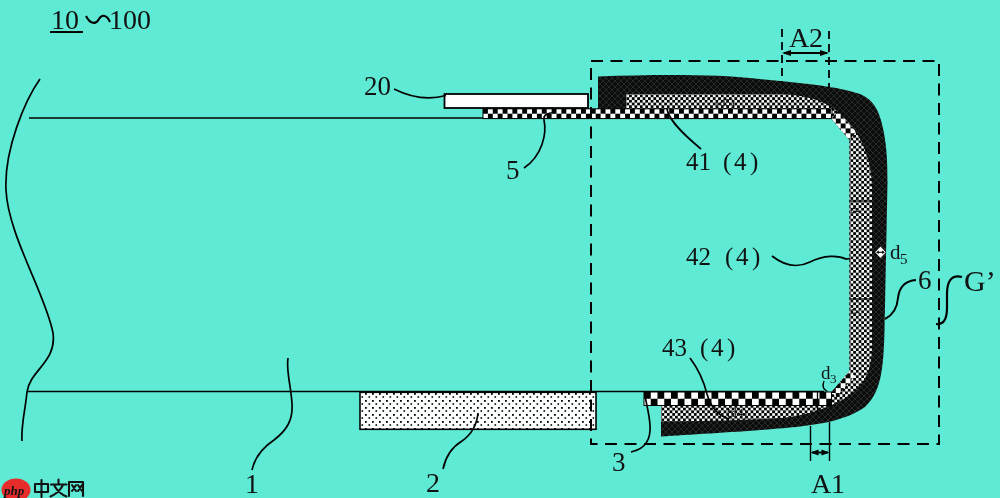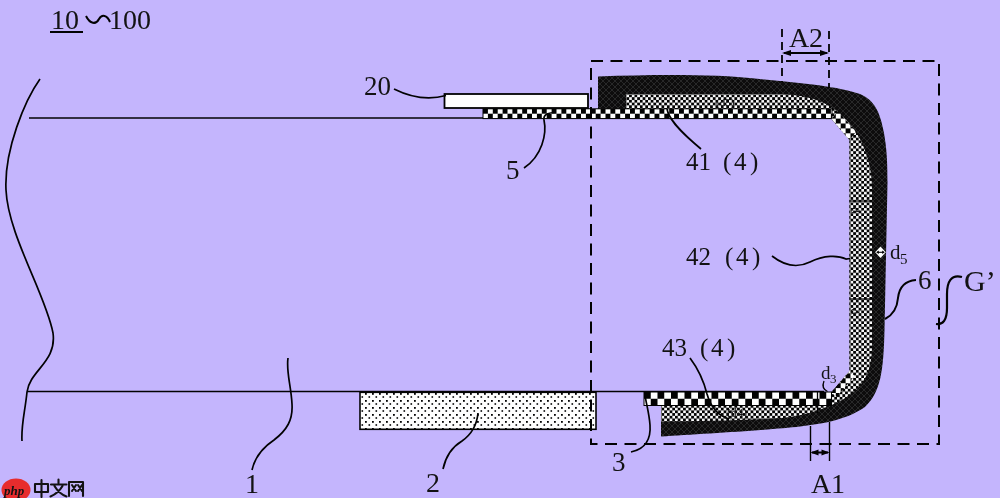--- a/index.html
+++ b/index.html
@@ -1,16 +1,16 @@
 <!DOCTYPE html>
 <html><head>
 <meta charset="utf-8">
 <style>
 html,body{margin:0;padding:0;background:#fff;}
-#page{position:relative;width:1000px;height:498px;background:#c4b5fd;overflow:hidden;transform:translateZ(0);}
+#page{position:relative;width:1000px;height:498px;background:#5eead4;overflow:hidden;transform:translateZ(0);}
 svg{position:absolute;left:0;top:0;opacity:0.99;}
 text{font-family:"Liberation Serif", serif;fill:#111;opacity:0.999;}
 </style>
 </head>
 <body>
 <div id="page">
 <svg width="1000" height="498" viewBox="0 0 1000 498">
 <defs>
 <pattern id="pc3" width="5.4" height="5.4" patternUnits="userSpaceOnUse">
   <rect width="5.4" height="5.4" fill="#fdfdfd"></rect>

